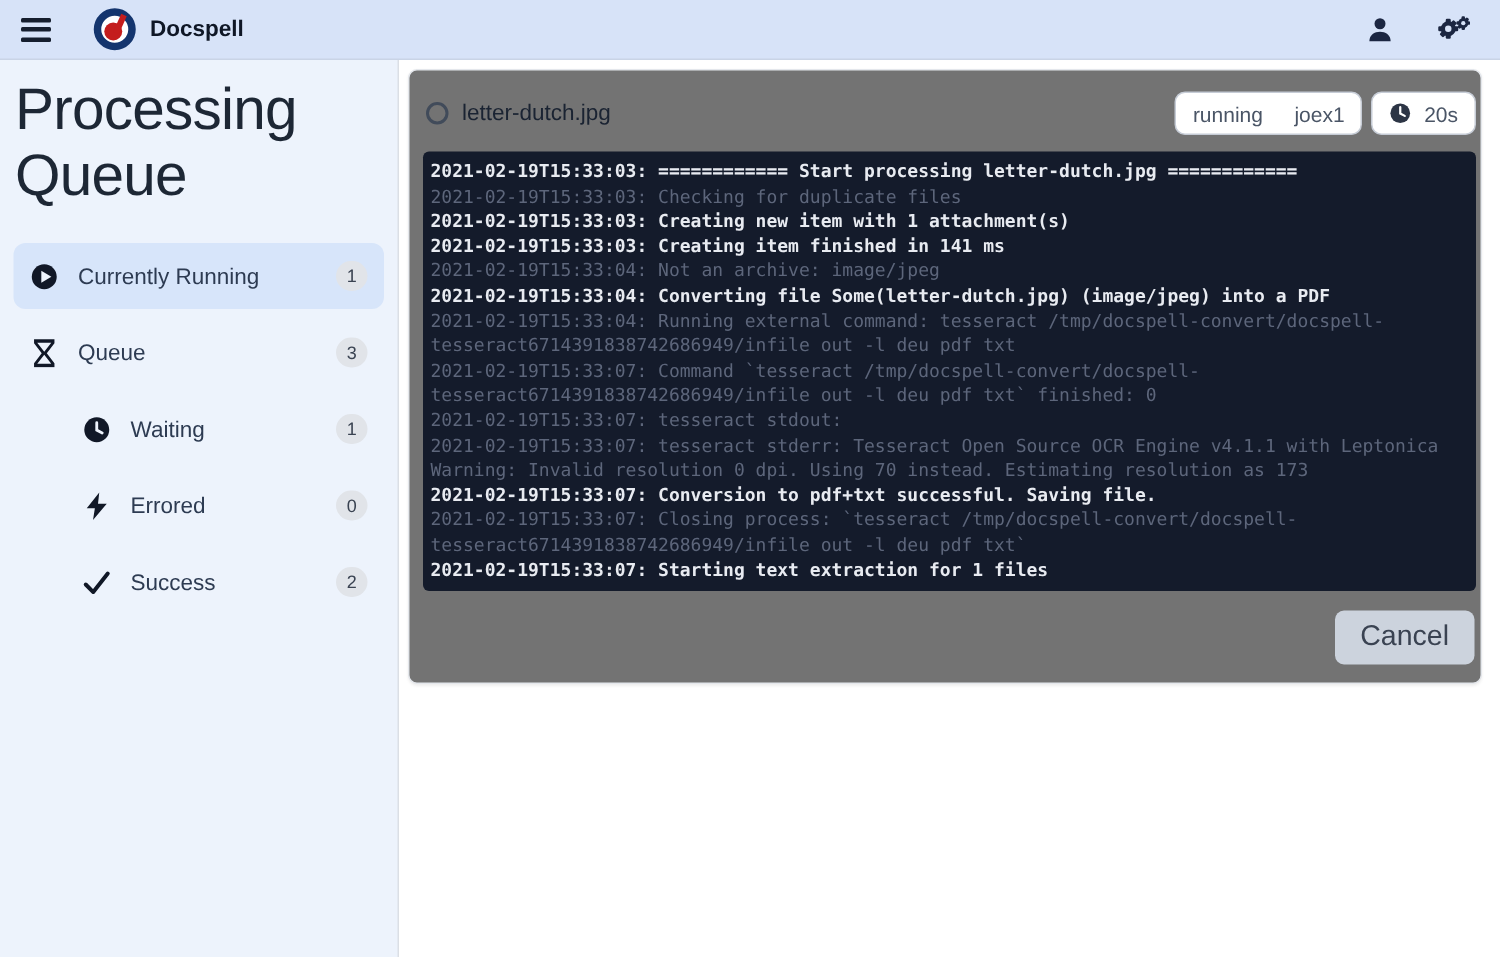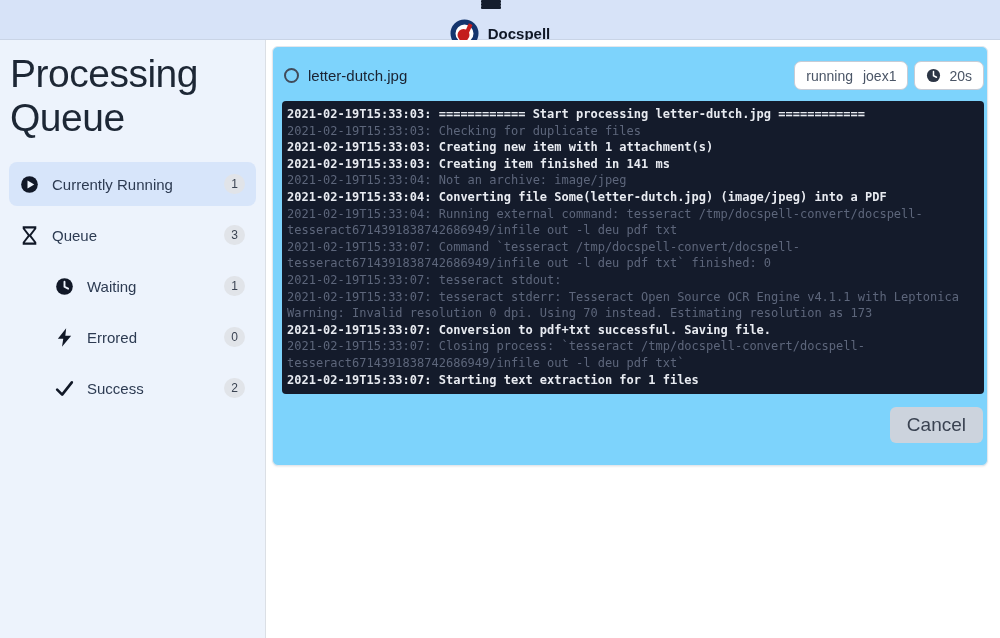--- a/index.html
+++ b/index.html
@@ -1,21 +1,21 @@
 <!DOCTYPE html>
 <html><head>
 <meta charset="utf-8">
 <style>
   * { margin:0; padding:0; box-sizing:border-box; }
   html,body { width:1000px; height:638px; overflow:hidden; }
   body { font-family:"Liberation Sans", sans-serif; background:#ffffff; color:#2a3950; }
 
   
   .topbar { height:40px; background:#d7e3f8; border-bottom:1px solid #c9d4e6;
-            display:flex; align-items:center; padding:0 14px; gap:10px;flex-direction:column; }
+            display:flex; align-items:center; padding:0 14px; gap:10px; }
   .hamburger { width:20px; height:16px; display:flex; flex-direction:column;
                justify-content:space-between; cursor:pointer; margin-right:18px; }
   .hamburger span { display:block; height:3px; background:#151e2e; border-radius:1px; }
   .brand { display:flex; align-items:center; gap:9px; cursor:pointer; }
   .brand-title { font-size:15px; font-weight:bold; color:#0f1726; }
   .topbar-spacer { flex:1; }
   .topbar-icons { display:flex; align-items:center; gap:26px; padding-right:6px; }
   .top-icon { cursor:pointer; display:flex; align-items:center; }
 
   
@@ -32,30 +32,30 @@
                border-radius:8px; margin-bottom:7px; cursor:pointer; font-size:15px;
                color:#2d3b52; }
   .menu-item.selected { background:#d7e5fa; }
   .menu-item.indent { padding-left:46px; }
   .menu-icon { width:19px; height:19px; display:flex; align-items:center; justify-content:center; }
   .count-badge { margin-left:auto; background:#e1e4e9; color:#3a4352; border-radius:10px;
                  min-width:21px; height:20px; font-size:12px; display:flex;
                  align-items:center; justify-content:center; padding:0 7px; }
 
   
-  .card { background:#7dd3fc; border:1px solid #e4e7ec; border-radius:6px;
-          box-shadow:0 1px 2px rgba(0,0,0,0.07); padding:8px 3px 20px 9px; }
+  .card { background:#737373; border:1px solid #e4e7ec; border-radius:6px;
+          box-shadow:0 1px 2px rgba(0,0,0,0.07); padding:8px 3px 10px 9px; }
   .card-header { display:flex; align-items:center; padding:6px 0 11px 2px; }
   .spinner { width:15px; height:15px; border:2px solid #414b5a; border-radius:50%;
              margin-right:9px; flex-shrink:0; }
   .filename { font-size:15px; color:#1a2332; }
   .header-spacer { flex:1; }
   .hdr-badge { display:flex; align-items:center; border:1px solid #c6ccd6; border-radius:7px;
                padding:4px 11px; font-size:14px; color:#4a5566; margin-left:6px;
-               background:#fff; height:29px; }
+               background:#fff; height:29px;gap:11px; }
   .state-badge .state-word { margin-right:10px; }
   .time-badge { gap:8px; }
 
   
   .log-panel { background:#141b2b; border-radius:4px; padding:5px 4px 6px 5px; }
   .log-line { font-family:"DejaVu Sans Mono", monospace; font-size:12px; line-height:16.6px;
               white-space:pre-wrap; }
   .log-line.bright { color:#e8ebf1; font-weight:bold; }
   .log-line.dim { color:#5d667b; }
 

